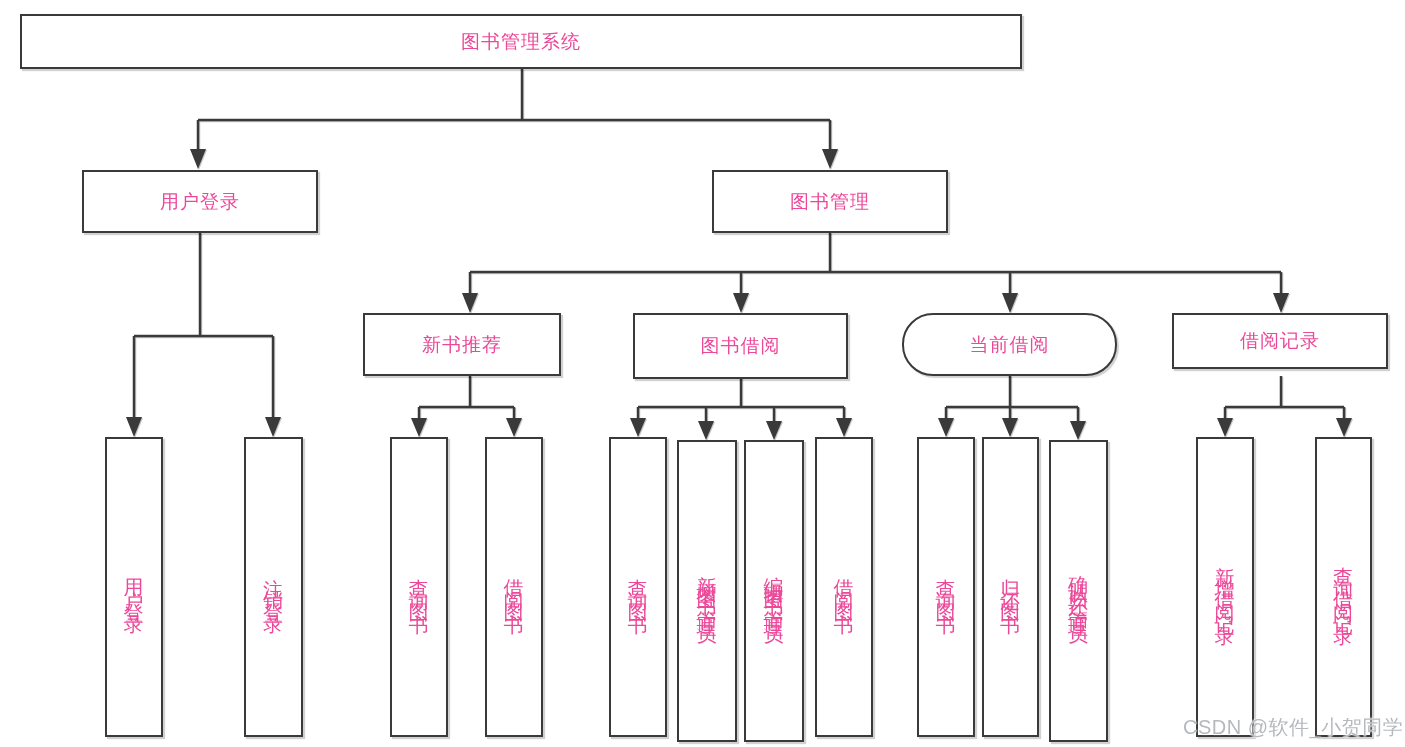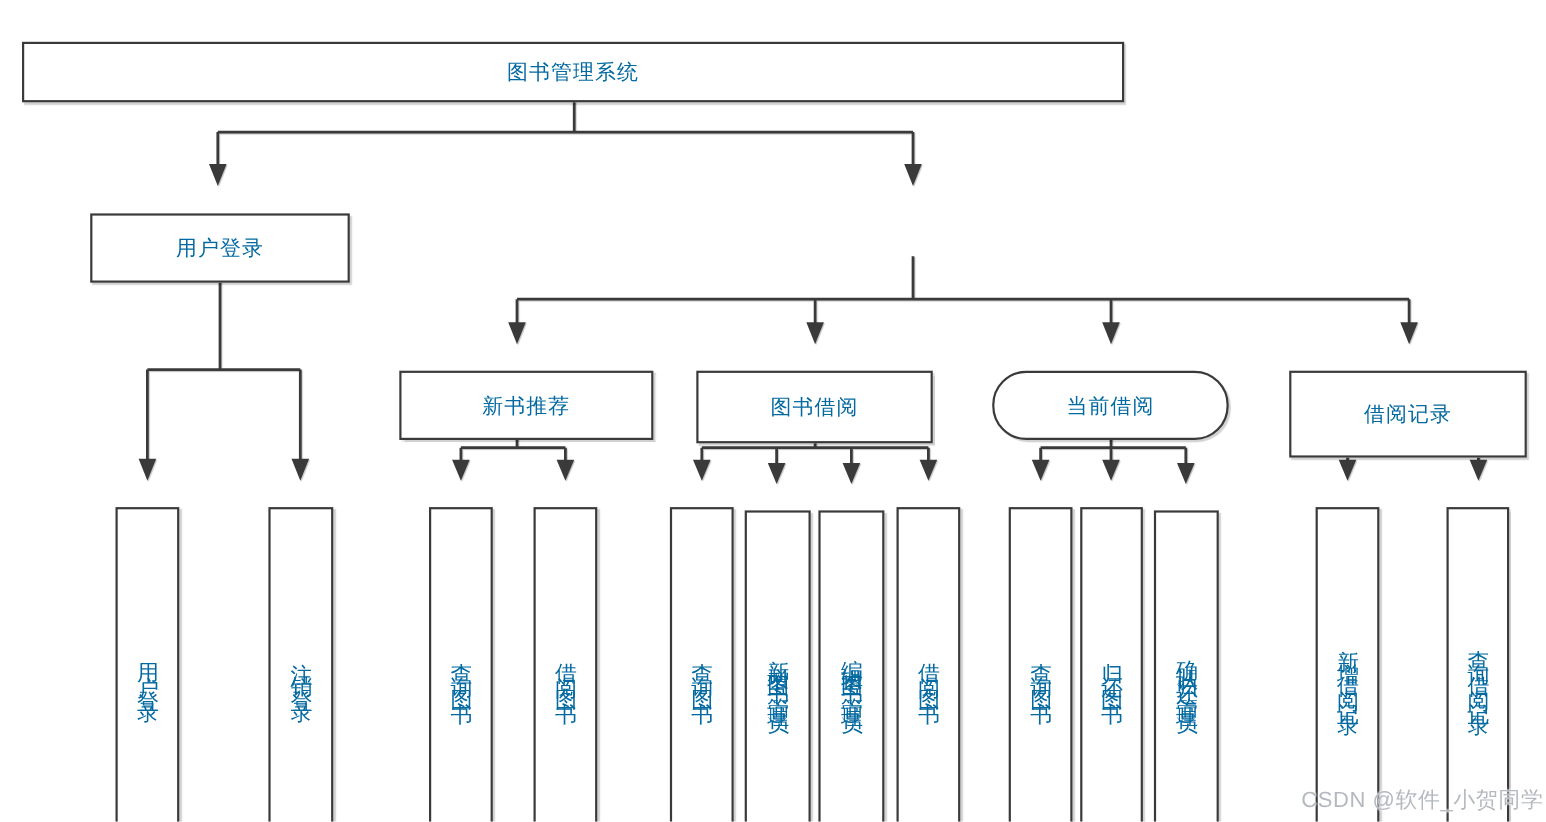--- a/index.html
+++ b/index.html
@@ -25,22 +25,21 @@
   svg.wires polygon { fill: #3a3a3a; stroke: none; }
   .node {
     position: absolute;
     box-sizing: border-box;
     background: #ffffff;
     border: 2.5px solid #3a3a3a;
     display: flex;
     align-items: center;
     justify-content: center;
     box-shadow: 2px 2px 1px rgba(0,0,0,0.18);
-    color: #0369a1;
-    margin-top: 24px;
+    color: #ec4899;
   }
   .hnode span {
     font-size: 19px;
     letter-spacing: 1px;
     white-space: nowrap;
   }
   .leaf span {
     writing-mode: vertical-rl;
     text-orientation: mixed;
     font-size: 20px;
@@ -115,31 +114,34 @@
     </g>
   </svg>
 
   <div class="node hnode" style="left:20px; top:14px; width:1002px; height:55px;">
     <span>图书管理系统</span>
   </div>
 
   <div class="node hnode" style="left:82px; top:170px; width:236px; height:63px;">
     <span>用户登录</span>
   </div>
+  <div class="node hnode" style="left:712px; top:170px; width:236px; height:63px;">
+    <span>图书管理</span>
+  </div>
 
-  <div class="node hnode" style="left:363px; top:313px; width:231px; height:63px;text-align:center;">
+  <div class="node hnode" style="left:363px; top:313px; width:198px; height:63px;text-align:center;">
     <span>新书推荐</span>
   </div>
   <div class="node hnode" style="left:633px; top:313px; width:215px; height:66px;">
     <span>图书借阅</span>
   </div>
   <div class="node hnode" style="left:902px; top:313px; width:215px; height:63px;border-radius:31px;">
     <span>当前借阅</span>
   </div>
-  <div class="node hnode" style="left:1172px; top:313px; width:216px; height:79px;">
+  <div class="node hnode" style="left:1172px; top:313px; width:216px; height:56px;">
     <span>借阅记录</span>
   </div>
 
   <div class="node leaf" style="left:105px; top:437px; width:58px; height:300px;">
     <span>用户登录</span>
   </div>
   <div class="node leaf" style="left:244px; top:437px; width:59px; height:300px;">
     <span>注销登录</span>
   </div>
 

